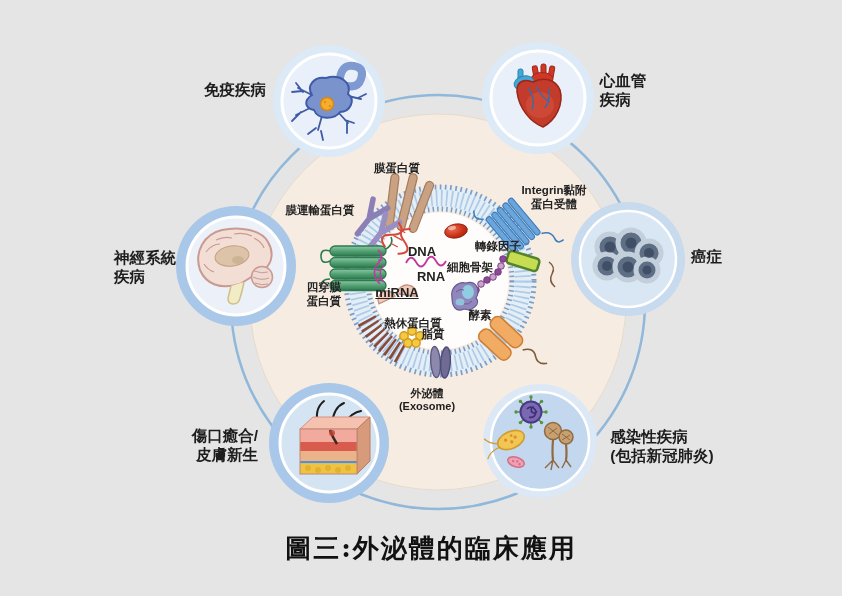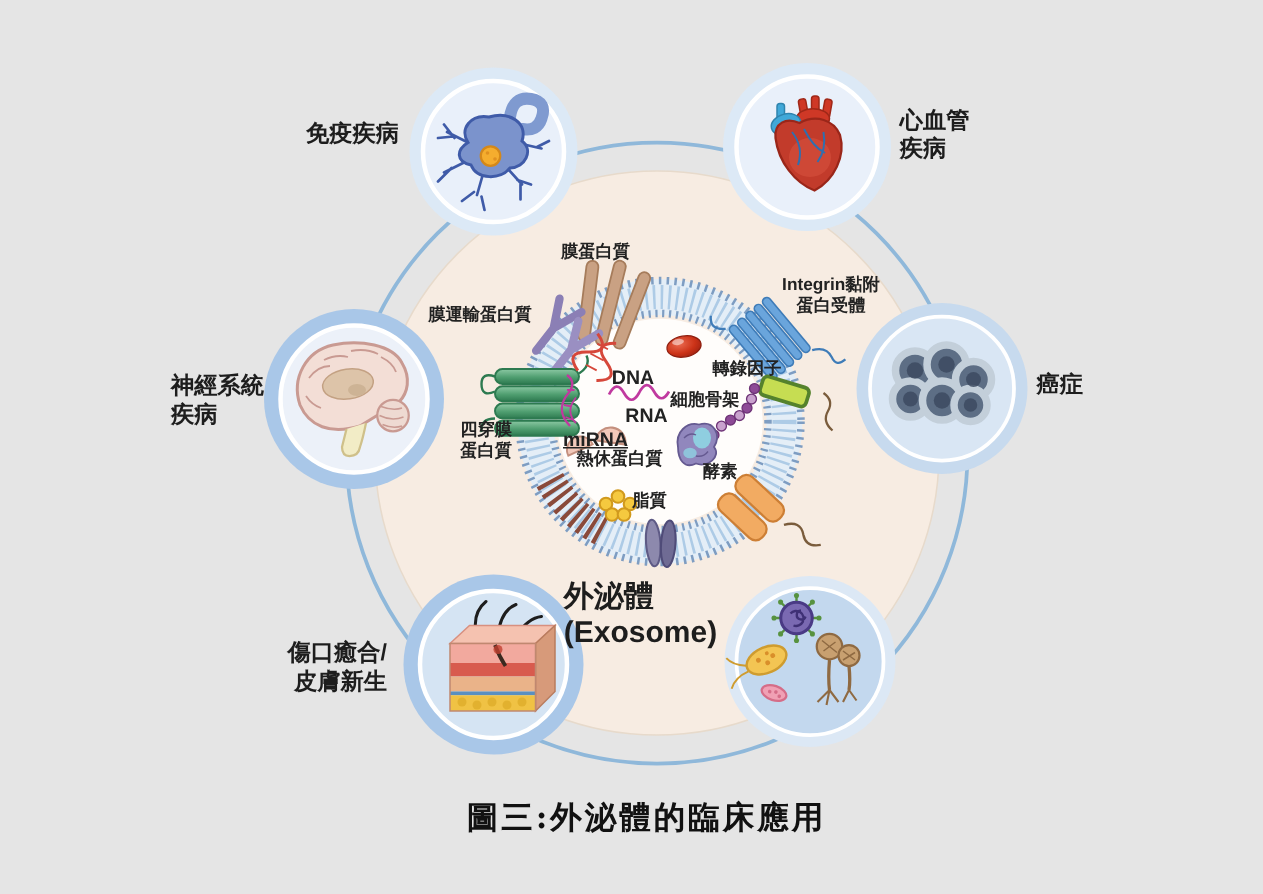--- a/index.html
+++ b/index.html
@@ -5,25 +5,25 @@
   html,body{margin:0;padding:0;background:#ffffff;}
   .canvas{position:relative;width:842px;height:596px;background:#e5e5e5;overflow:hidden;
           font-family:"Liberation Sans",sans-serif;}
   .art{position:absolute;left:0;top:0;}
   .lbl{position:absolute;font-weight:700;color:#1d1d1d;font-size:15.5px;line-height:1.22;white-space:nowrap;}
   .lbl.center{transform:translateX(-50%);}
   .lbl.right{text-align:right;}
   .clbl{position:absolute;font-weight:700;color:#222;font-size:11.5px;line-height:1.2;white-space:nowrap;
         transform:translateX(-50%);text-align:center;}
   .nuc{font-size:13px;font-weight:600;}
-  .exo-title{position:absolute;left:427px;top:387px;transform:translateX(-50%);
-             font-size:20px;font-weight:700;color:#1d1d1d;line-height:1.18;}
+  .exo-title{position:absolute;left:427px;top:387px;transform:translateX(-50%);text-align:center;
+             font-size:11px;font-weight:700;color:#1d1d1d;line-height:1.18;}
   .exo-title .en{font-weight:600;}
   .caption{position:absolute;left:431px;top:531px;transform:translateX(-50%);
-           font-family:"DejaVu Serif","Liberation Serif",serif;font-size:21px;font-weight:600;
+           font-family:"DejaVu Serif","Liberation Serif",serif;font-size:26px;font-weight:600;
            letter-spacing:2px;color:#111;white-space:nowrap;}
 </style>
 </head>
 <body>
 
 <div class="canvas">
 
   <svg class="art" width="842" height="596" viewBox="0 0 842 596">
     <defs>
       <radialGradient id="gradRed" cx="38%" cy="35%" r="75%">
@@ -278,20 +278,24 @@
 
   <div class="lbl center" style="left:623px;top:72px;">
     <div>心血管</div>
     <div>疾病</div>
   </div>
 
   <div class="lbl" style="left:691px;top:248px;text-align:center;">
     <span>癌症</span>
   </div>
 
+  <div class="lbl center" style="left:662px;top:428px;">
+    <div>感染性疾病</div>
+    <div>(包括新冠肺炎)</div>
+  </div>
 
   <div class="lbl right" style="right:584px;top:427px;">
     <div>傷口癒合/</div>
     <div>皮膚新生</div>
   </div>
 
   <div class="lbl center" style="left:145px;top:249px;">
     <div>神經系統</div>
     <div>疾病</div>
   </div>
@@ -305,21 +309,21 @@
   <div class="clbl" style="left:324px;top:281px;">
     <div>四穿膜</div>
     <div>蛋白質</div>
   </div>
   <div class="clbl nuc" style="left:422px;top:244px;">DNA</div>
   <div class="clbl" style="left:486px;top:240px;margin-left:12px;">轉錄因子</div>
   <div class="clbl nuc" style="left:431px;top:269px;">RNA</div>
   <div class="clbl nuc" style="left:397px;top:285px;text-decoration:underline;">miRNA</div>
   <div class="clbl" style="left:470px;top:261px;">細胞骨架</div>
   <div class="clbl" style="left:480px;top:309px;">酵素</div>
-  <div class="clbl" style="left:407px;top:300px;padding-left:12px;">熱休蛋白質</div>
+  <div class="clbl" style="left:407px;top:317px;padding-left:12px;">熱休蛋白質</div>
   <div class="clbl" style="left:433px;top:328px;">脂質</div>
 
   <div class="exo-title">
     <div>外泌體</div>
     <div class="en">(Exosome)</div>
   </div>
 
   <div class="caption">圖三:外泌體的臨床應用</div>
 
 </div>

